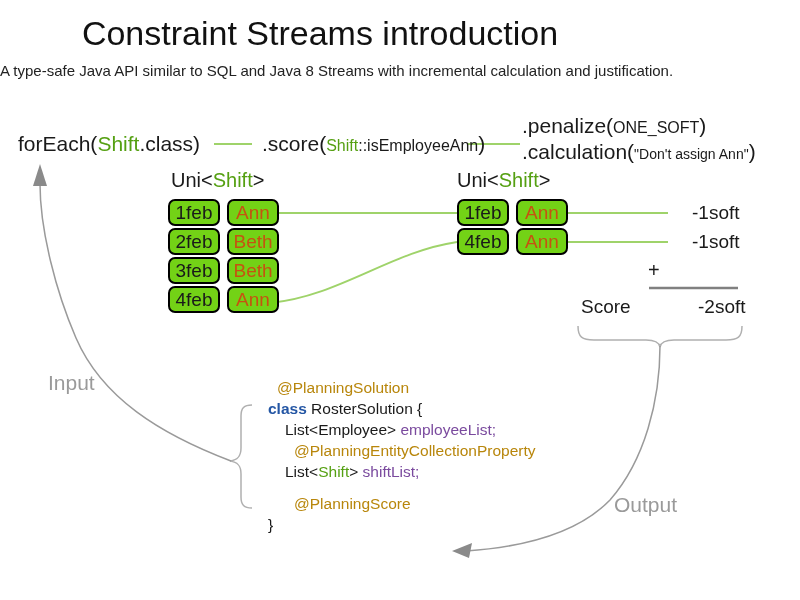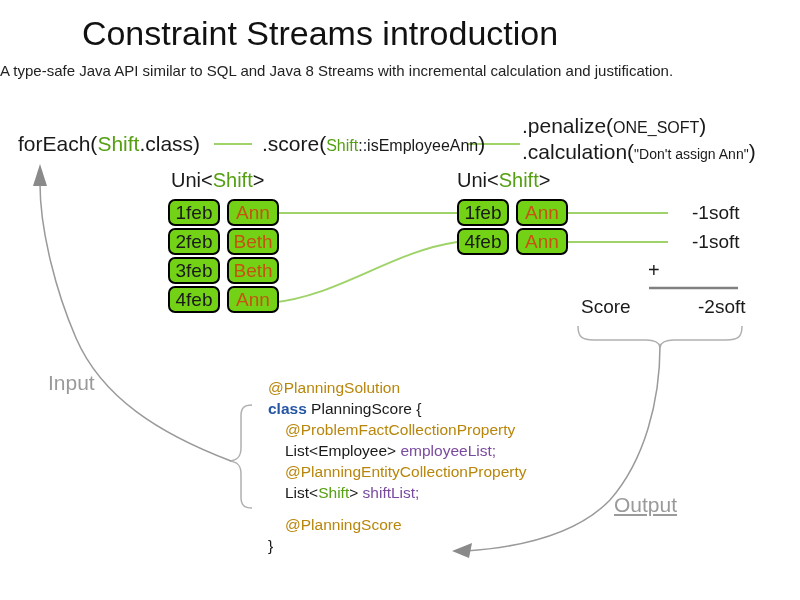--- a/index.html
+++ b/index.html
@@ -28,21 +28,21 @@
     display:block; width:48px; height:23px; line-height:23px;
     border:2px solid var(--cell-border); border-radius:7px;
     background:var(--cell-green); text-align:center; font-size:19px;
   }
   .cell.emp { color:var(--employee-orange); }
 
   .codeblock { position:absolute; left:268px; top:377px; font-size:15.5px; }
   .code-line { line-height:21px; white-space:pre; }
   .code-line.ind { margin-left:17px; }
   .code-line.blank { height:11px; line-height:11px; }
-  .c-gold { color:var(--annotation-gold); }
+  .c-gold { color:var(--annotation-gold);margin-left:9px; }
   .c-blue { color:var(--keyword-blue); font-weight:bold; }
   .c-purple { color:var(--field-purple); }
   .c-green { color:var(--accent-green-text); }
   .c-black { color:var(--text-black); }
 
   svg.overlay { position:absolute; left:0; top:0; pointer-events:none; }
   .ln-green { stroke:var(--connector-green); stroke-width:2; fill:none; }
   .ln-gray { stroke:#9a9a9a; stroke-width:1.5; fill:none; }
   .ln-brace { stroke:#b0b0b0; stroke-width:1.5; fill:none; }
   .ln-sum { stroke:var(--sum-line-gray); stroke-width:2.5; fill:none; }
@@ -118,25 +118,24 @@
   </div>
 
 <div class="abs penalty" style="left:671px; top:203px;">-1soft</div>
 <div class="abs penalty" style="left:671px; top:232px;">-1soft</div>
 
 <div class="abs plus" style="left:648px; top:260px;">+</div>
 <div class="abs scoretxt" style="left:581px; top:297px;">Score</div>
 <div class="abs scoretxt" style="left:672px; top:297px;margin-left:26px;">-2soft</div>
 
 <div class="abs muted" style="left:48px; top:372px;">Input</div>
-<div class="abs muted" style="left:614px; top:494px;text-decoration:underline;">Output</div>
+<div class="abs muted" style="left:614px; top:494px;">Output</div>
 
 <div class="codeblock">
     <div class="code-line"><span class="c-gold">@PlanningSolution</span></div>
-    <div class="code-line"><span class="c-blue">class</span><span class="c-black"> PlanningScore {</span></div>
-    <div class="code-line ind"><span class="c-gold">@ProblemFactCollectionProperty</span></div>
+    <div class="code-line"><span class="c-blue">class</span><span class="c-black"> RosterSolution {</span></div>
     <div class="code-line ind"><span class="c-black">List&lt;Employee&gt; </span><span class="c-purple">employeeList;</span></div>
     <div class="code-line ind"><span class="c-gold">@PlanningEntityCollectionProperty</span></div>
     <div class="code-line ind"><span class="c-black">List&lt;</span><span class="c-green">Shift</span><span class="c-black">&gt; </span><span class="c-purple">shiftList;</span></div>
     <div class="code-line blank"></div>
     <div class="code-line ind"><span class="c-gold">@PlanningScore</span></div>
     <div class="code-line"><span class="c-black">}</span></div>
   </div>
 
 </body></html>

